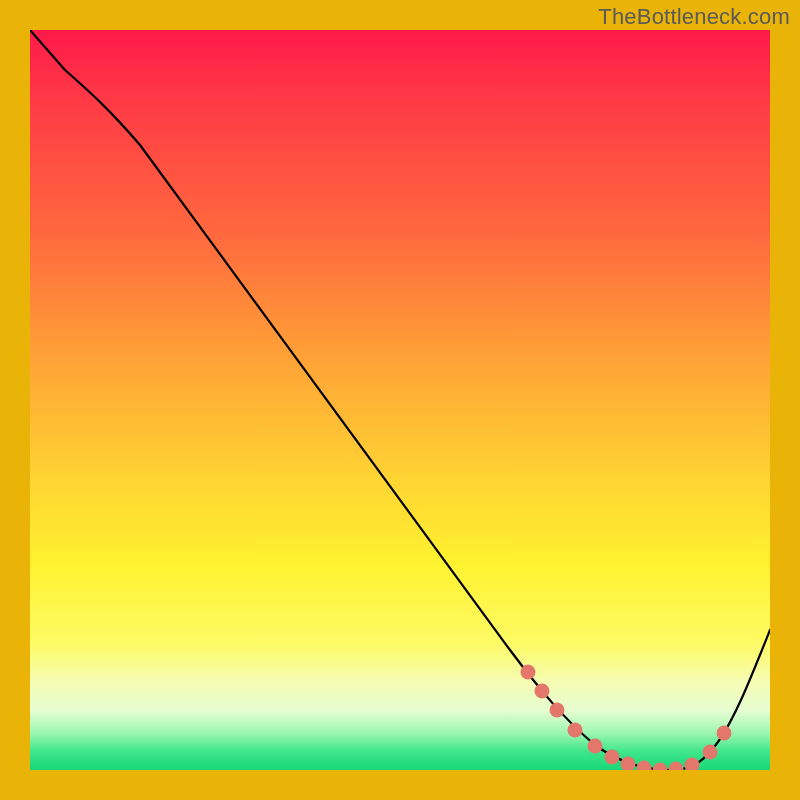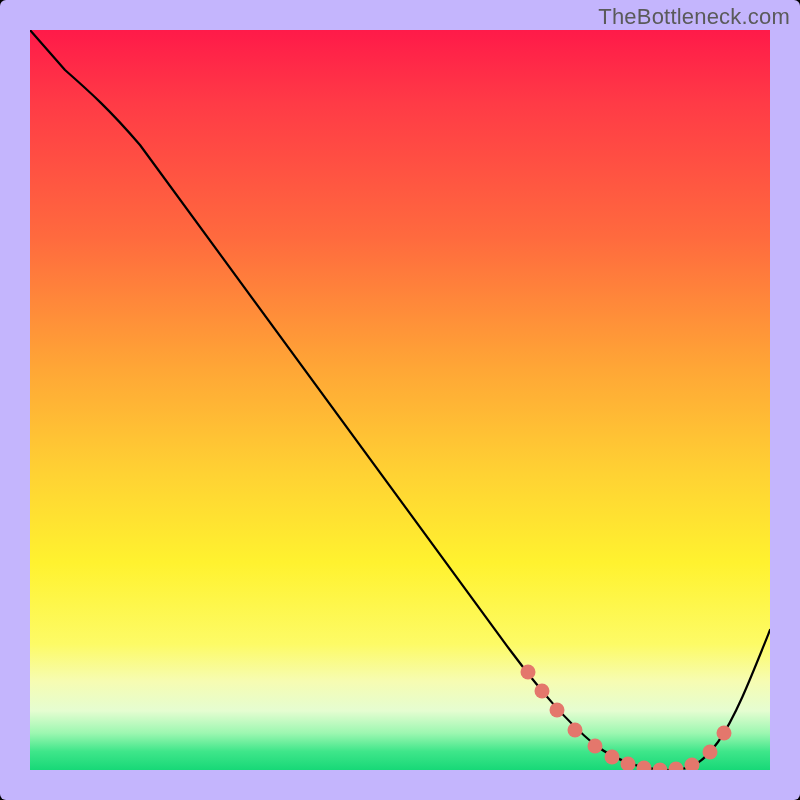--- a/index.html
+++ b/index.html
@@ -8,22 +8,21 @@
     width: 800px;
     height: 800px;
     background: #000;
     overflow: hidden;
     font-family: Arial, Helvetica, sans-serif;
   }
   .stage {
     width: 800px;
     height: 800px;
     position: relative;
-    background: #c4b5fd;
-    border-radius: 6px;
+    background: #eab308;
   }
   .watermark {
     position: absolute;
     top: 4px;
     right: 10px;
     color: #5a5a5a;
     font-size: 22px;
     font-weight: 500;
     letter-spacing: 0.2px;
     z-index: 5;

